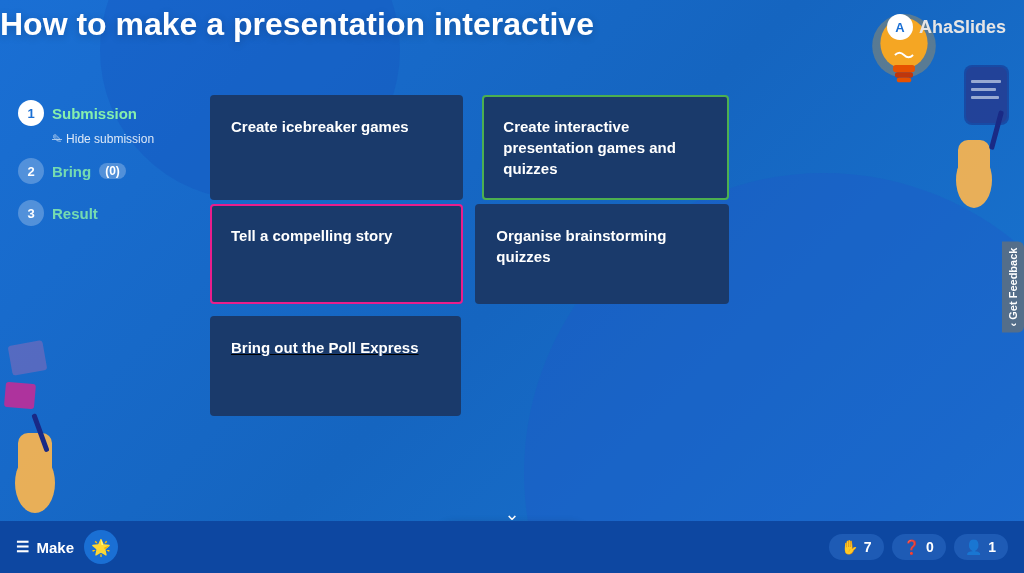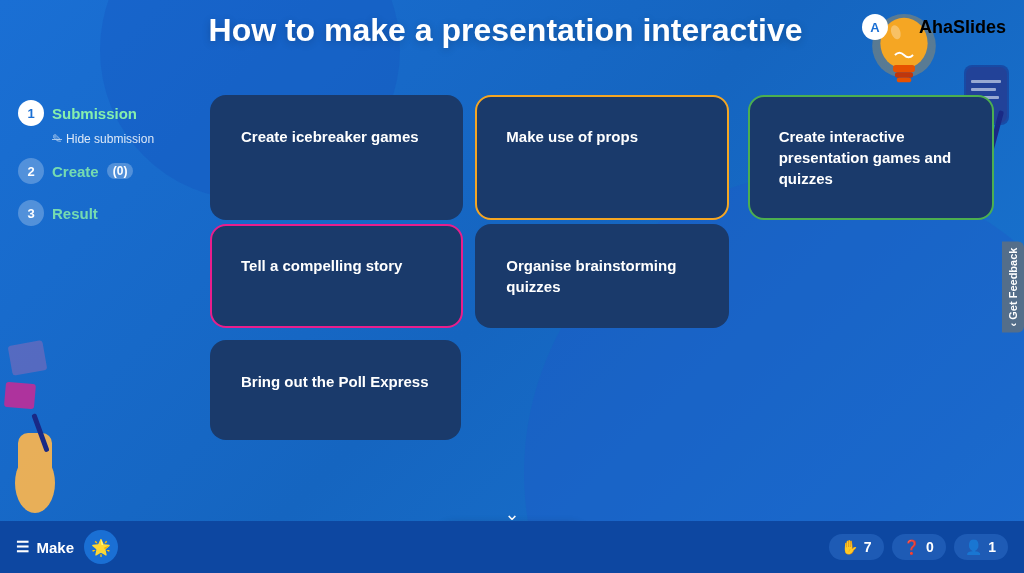--- a/index.html
+++ b/index.html
@@ -32,23 +32,22 @@
       border-radius: 50%;
       background: rgba(20, 80, 190, 0.3);
       top: -100px; left: 100px;
     }
 
     
     .header {
       position: absolute;
       top: 0; left: 0; right: 13px;
       display: flex;
-      justify-content: center;
-      align-items: center;
-      padding-top: 12px;
+      align-items: center;
+      padding-top: 6px;
       z-index: 10;
     }
     .header h1 {
       color: white;
       font-size: 32px;
       font-weight: 800;
       text-align: center;
       text-shadow: 0 2px 8px rgba(0,0,0,0.2);
     }
 
@@ -64,24 +63,23 @@
     .logo-icon {
       width: 26px; height: 26px;
       background: white;
       border-radius: 50%;
       display: flex; align-items: center; justify-content: center;
       font-weight: 900;
       color: #1a6fd4;
       font-size: 13px;
     }
     .logo-text {
-      color: #000000;
+      color: #e5e5e5;
       font-weight: 700;
       font-size: 18px;
-      margin-left: 25px;
     }
 
     
     .sidebar {
       position: absolute;
       top: 100px; left: 18px;
       width: 180px;
       z-index: 10;
     }
     .sidebar-item {
@@ -143,40 +141,41 @@
     }
 
     .grid {
       display: grid;
       grid-template-columns: repeat(3, 1fr);
       gap: 12px;
     }
 
     .card {
       background: #1a3a6b;
-      border-radius: 16px;
-      padding: 29px;
+      border-radius: 4px;
+      padding: 19px;
       min-height: 100px;
       color: white;
       font-size: 15px;
       font-weight: 600;
       line-height: 1.4;
       position: relative;
       border: 2px solid transparent;
     }
     .card.border-orange { border-color: #f5a623; }
     .card.border-green  { border-color: #4caf50; margin-left: 7px; }
     .card.border-pink   { border-color: #e91e8c; }
 
     
     .bottom-row {
       display: grid;
       grid-template-columns: repeat(3, 1fr);
       gap: 16px;
       margin-top: 12px;
+      text-decoration: underline;
     }
 
     
     .scroll-indicator {
       position: absolute;
       bottom: 48px;
       left: 50%;
       transform: translateX(-50%);
       color: white;
       font-size: 18px;
@@ -348,38 +347,35 @@
     <div class="step-circle active">1</div>
     <span class="step-label">Submission</span>
   </div>
   <div class="hide-submission">
     <span style="text-decoration:line-through; opacity:0.7;">✎</span>
     <span>Hide submission</span>
   </div>
 
   <div class="sidebar-item" style="margin-top:12px;">
     <div class="step-circle">2</div>
-    <span class="step-label muted">Create</span>
+    <span class="step-label muted">Bring</span>
     <span class="step-badge">(<span>0</span>)</span>
   </div>
 
   <div class="sidebar-item">
     <div class="step-circle">3</div>
     <span class="step-label muted">Result</span>
   </div>
 </div>
 
 <div class="main">
 
   <div class="grid">
     <div class="card">
       <span>Create icebreaker games</span>
-    </div>
-    <div class="card border-orange">
-      <span>Make use of props</span>
     </div>
     <div class="card border-green">
       <span>Create interactive presentation games and quizzes</span>
     </div>
   </div>
 
   <div class="grid" style="margin-top:4px;">
     <div class="card border-pink">
       <span>Tell a compelling story</span>
     </div>

